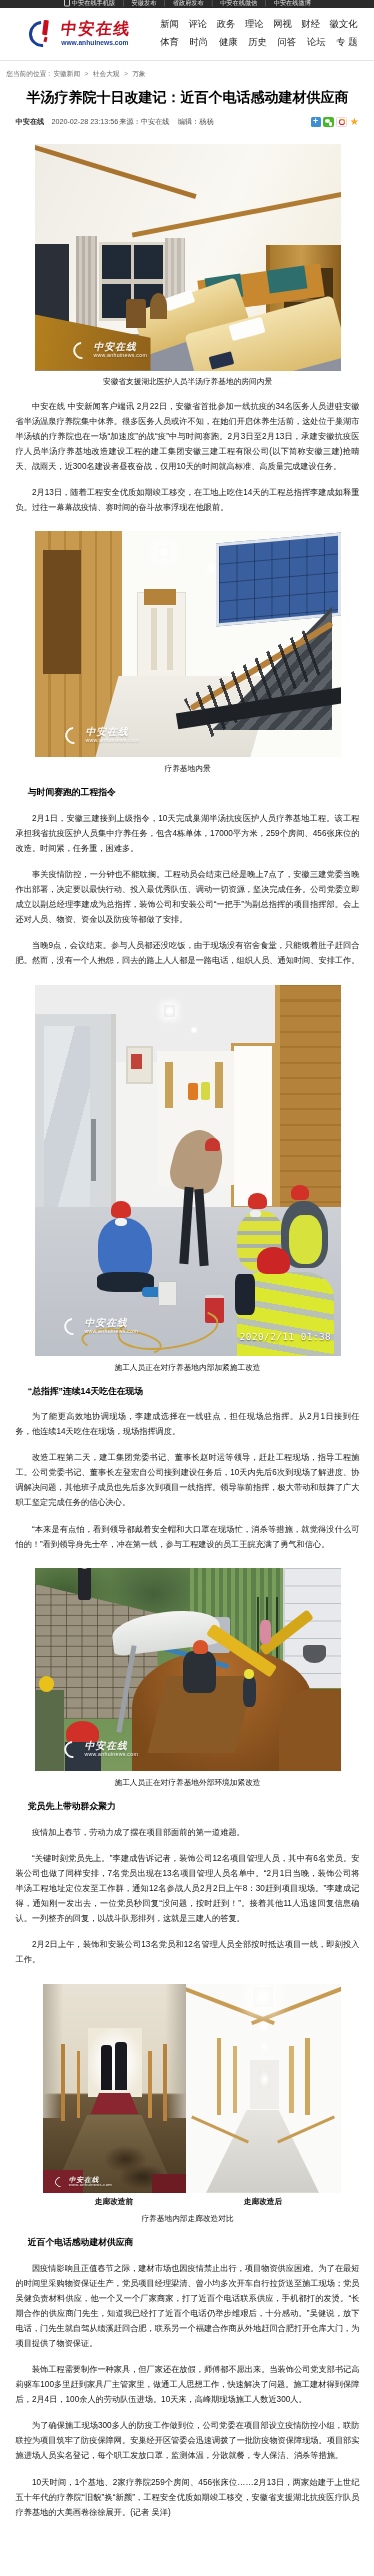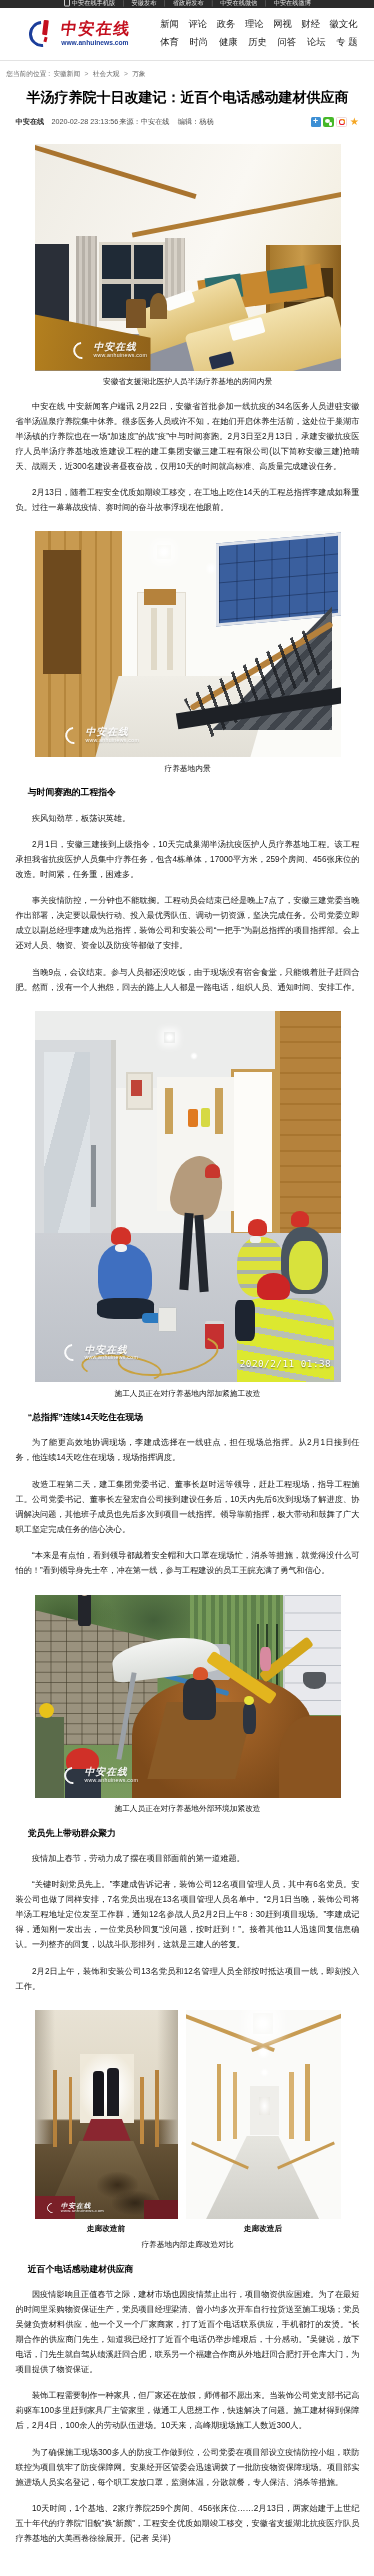--- a/index.html
+++ b/index.html
@@ -53,21 +53,21 @@
   .abs{position:absolute}
   .wm{position:absolute;display:flex;align-items:center;gap:3.6px;color:#fff;opacity:.95;text-shadow:0 0.5px 1.5px rgba(0,0,0,.3)}
   .wm-mark{width:13.4px;height:13.4px;border:2.6px solid #fff;border-radius:50%;border-top-color:transparent;border-right-color:transparent;transform:rotate(40deg);flex:none}
   .wm-text{display:flex;flex-direction:column;line-height:1.1;text-align:left}
   .wm-text b{font-size:9.8px;font-style:italic;letter-spacing:1px;font-family:"Liberation Serif","DejaVu Serif",serif}
   .wm-text i{font-size:5.2px;font-style:normal;letter-spacing:0.3px}
   .wm.small .wm-mark{width:8.2px;height:8.2px;border-width:1.5px}
   .wm.small b{font-size:6.7px}
   .wm.small i{font-size:4.1px}
   .ts{position:absolute;right:9.3px;bottom:13.4px;color:#fff;font-size:9.3px;font-family:"DejaVu Sans Mono","Liberation Mono",monospace;text-shadow:0 0.5px 1.5px rgba(0,0,0,.5);letter-spacing:0.5px}
-  .pair{display:flex;justify-content:space-between;width:306px;margin:16.5px auto 0}
+  .pair{display:flex;justify-content:flex-end;width:306px;margin:16.5px auto 0}
   .pair figure{margin:0}
   .pair .photo{margin:0}
   .pair-cap{text-align:center;font-size:7.7px;color:#111;margin-top:4.6px;font-weight:bold}
 </style>
 </head>
 <body>
 
 <div class="topbar">
   <div class="topbar-inner">
     <span><span class="phone-ic"></span><span>中安在线手机版</span></span>
@@ -197,21 +197,20 @@
       <span class="wm-mark"></span>
       <span class="wm-text">
           <b>中安在线</b>
           <i>www.anhuinews.com</i>
         </span>
     </div>
   </div>
   <div class="caption">疗养基地内景</div>
 
   <div class="subhead">与时间赛跑的工程指令</div>
-  <p class="para">疾风知劲草，板荡识英雄。</p>
   <p class="para">2月1日，安徽三建接到上级指令，10天完成巢湖半汤抗疫医护人员疗养基地工程。该工程承担我省抗疫医护人员集中疗养任务，包含4栋单体，17000平方米，259个房间、456张床位的改造。时间紧，任务重，困难多。</p>
   <p class="para">事关疫情防控，一分钟也不能耽搁。工程动员会结束已经是晚上7点了，安徽三建党委当晚作出部署，决定要以最快行动、投入最优秀队伍、调动一切资源，坚决完成任务。公司党委立即成立以副总经理李建成为总指挥，装饰公司和安装公司“一把手”为副总指挥的项目指挥部。会上还对人员、物资、资金以及防疫等都做了安排。</p>
   <p class="para">当晚9点，会议结束。参与人员都还没吃饭，由于现场没有宿舍食堂，只能饿着肚子赶回合肥。然而，没有一个人抱怨，回去的路上人人都是一路电话，组织人员、通知时间、安排工作。</p>
 
   <div class="photo" style="height:371px">
     <div class="abs" style="inset:0;background:#f3f3f1"></div>
     <div class="abs" style="left:0;top:0;width:100%;height:77px;background:#ecedec"></div>
     <div class="abs" style="left:129px;top:20.6px;width:11.3px;height:11.3px;background:radial-gradient(#fff 25%,rgba(255,255,255,0) 70%);box-shadow:0 0 7.2px 3.1px rgba(255,255,255,.9)"></div>
     <div class="abs" style="left:155px;top:41px;width:8.2px;height:8.2px;background:radial-gradient(#fff 25%,rgba(255,255,255,0) 70%)"></div>
     <div class="abs" style="left:0;top:29px;width:76px;height:289px;background:#d7dadd;border-right:5.2px solid #cfcfcb"></div>

